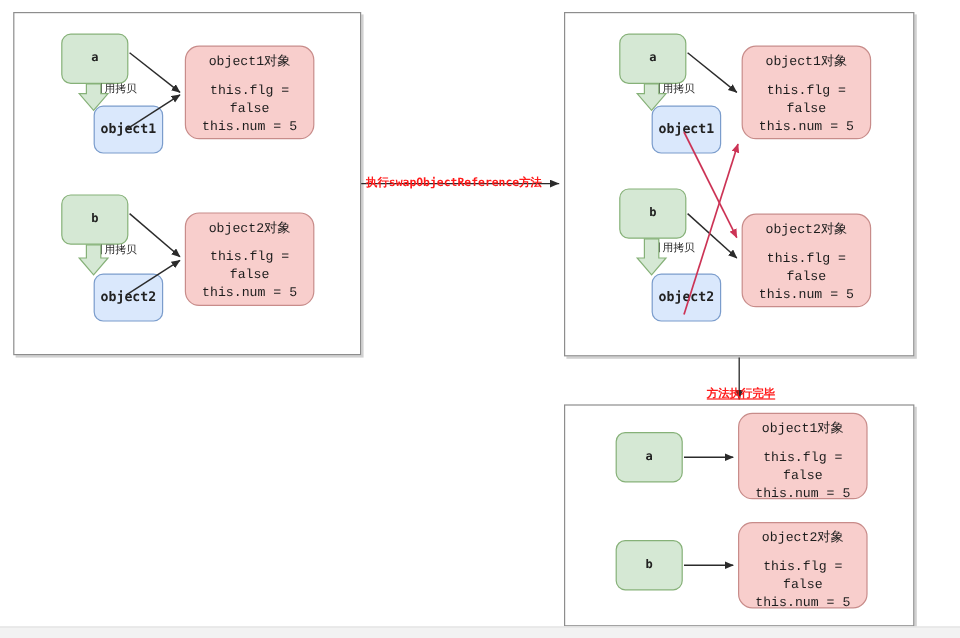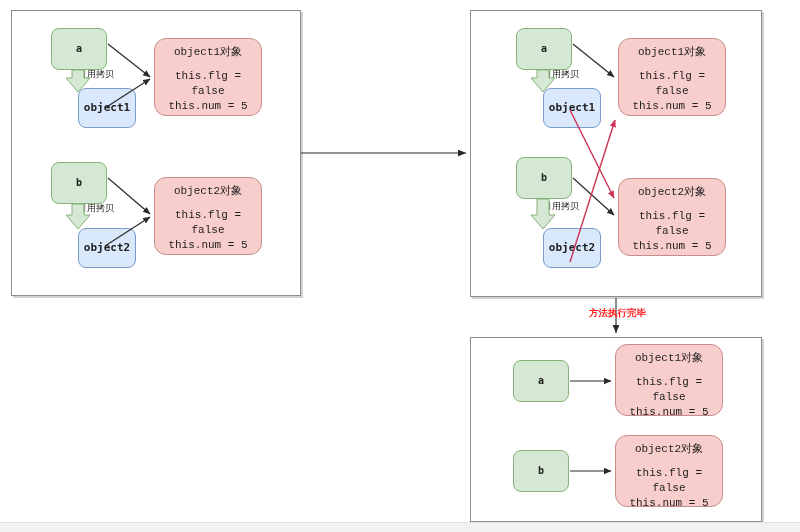--- a/index.html
+++ b/index.html
@@ -245,15 +245,16 @@
     </g>
 
     <g>
       <line x1="570" y1="381" x2="611" y2="381" stroke="#2b2b2b" stroke-width="1.2" marker-end="url(#ah-black)"></line>
     </g>
     <g>
       <line x1="570" y1="471" x2="611" y2="471" stroke="#2b2b2b" stroke-width="1.2" marker-end="url(#ah-black)"></line>
     </g>
   </svg>
 
-  <div class="edge-label red" style="left:589px; top:307px;"><span>方法执行完毕</span></div>
+  <div class="edge-label red mono" style="left:305px; top:146px;"><span>执行swapObjectReference方法</span></div>
+  <div class="edge-label red" style="left:589px; top:322px;text-decoration:underline;"><span>方法执行完毕</span></div>
 
 </div>
 
 </body></html>

